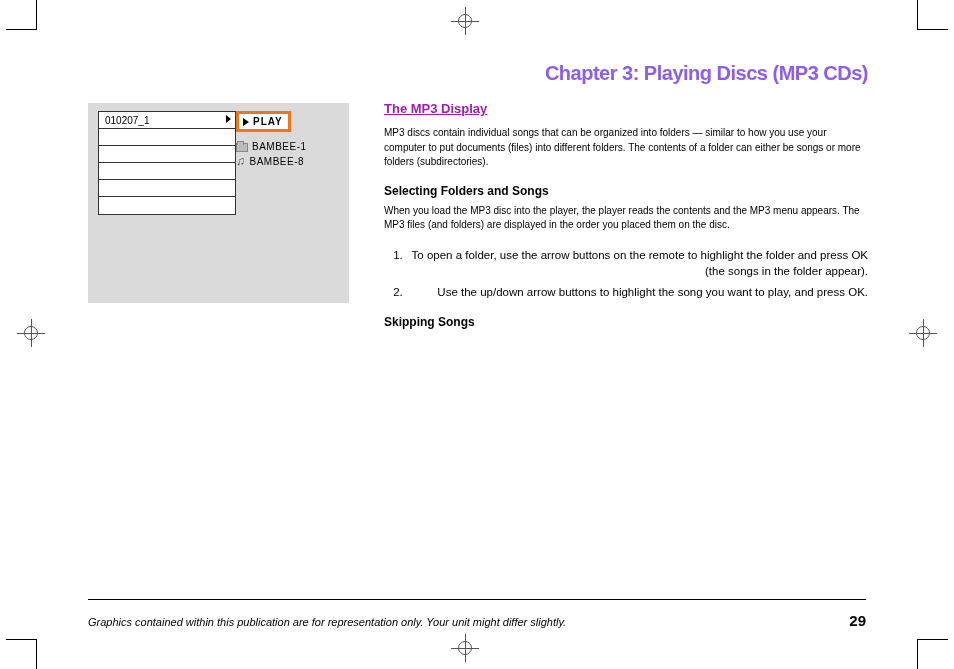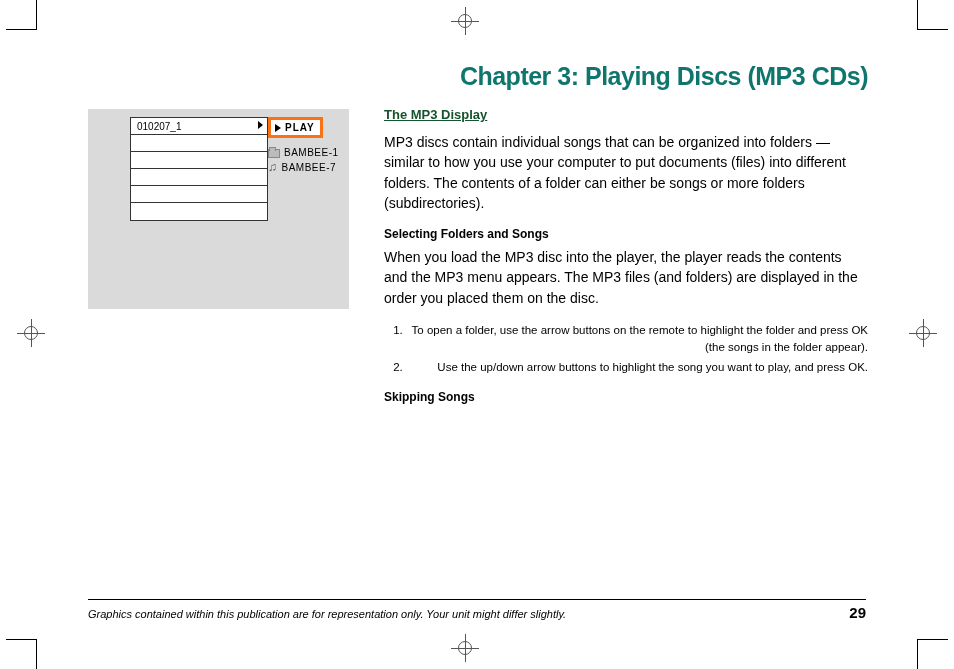--- a/index.html
+++ b/index.html
@@ -28,41 +28,41 @@
   .crop-circle::after  { top: -8px; bottom: -8px; left: 50%; width: 1px; margin-left: -0.5px; }
 
   .page {
     position: absolute;
     left: 88px; top: 0;
     width: 780px;
   }
 
   .chapter-title {
     text-align: right;
-    font-size: 25px;
+    font-size: 20px;
     font-weight: 700;
-    color: #0f766e;
+    color: #8b5cf6;
     font-family: "Trebuchet MS", "Arial Narrow", Arial, sans-serif;
     font-stretch: condensed;
     letter-spacing: -0.5px;
     margin: 62px 0 12px 0;
   }
 
   .columns { display: flex; gap: 32px; }
   .figure-col { width: 264px; flex: 0 0 264px; padding-top: 6px; }
   .text-col { flex: 1; }
 
   .figure {
     width: 261px; height: 200px;
     background: #dadada;
     position: relative;
     padding: 8px 10px;
   }
   .figure-inner {
-    display: flex;  margin-left: 32px;
+    display: flex; 
   }
   .track-list {
     width: 138px;
     border: 1px solid #333;
     background: #fff;
   }
   .track-row {
     height: 17px;
     border-bottom: 1px solid #333;
     display: flex;
@@ -118,25 +118,25 @@
     background: #bbb; border: 1px solid #888; border-bottom: none;
   }
   .note-glyph {
     font-size: 12px; color: #555; line-height: 1;
   }
 
   .section-heading {
     font-size: 13px;
     font-weight: 700;
     text-decoration: underline;
-    color: #14532d;
+    color: #a21caf;
     margin: 4px 0 10px 0;
   }
   .body {
-    font-size: 14px;
+    font-size: 10px;
     line-height: 1.45;
     margin-bottom: 14px;
   }
   .sub-heading {
     font-size: 12px;
     font-weight: 700;
     margin: 0 0 6px 0;
   }
   .steps { padding-left: 22px; margin-bottom: 14px; text-align: right; }
   .steps li {
@@ -144,21 +144,21 @@
     line-height: 1.45;
     margin-bottom: 4px;
     padding-left: 2px;
   }
 
   .footer {
     position: absolute;
     left: 88px; width: 778px;
     top: 599px;
     border-top: 1px solid #000;
-    padding-top: 4px;
+    padding-top: 12px;
     display: flex;
     justify-content: space-between;
     align-items: baseline;
   }
   .footer-text { font-style: italic; font-size: 11px; }
   .footer-page { font-weight: 700; font-size: 15px; font-family: "Trebuchet MS", Arial, sans-serif; text-align: right; }
 </style>
 </head>
 <body>
 
@@ -207,21 +207,21 @@
             <div class="play-box">
               <span class="tri"></span>
               <span>PLAY</span>
             </div>
             <div class="entry">
               <span class="folder-glyph"></span>
               <span>BAMBEE-1</span>
             </div>
             <div class="entry">
               <span class="note-glyph">♫</span>
-              <span>BAMBEE-7</span>
+              <span>BAMBEE-8</span>
             </div>
           </div>
         </div>
       </div>
     </div>
 
     <div class="text-col">
       <div class="section-heading">The MP3 Display</div>
       <p class="body">MP3 discs contain individual songs that can be organized into folders — similar to how you use your computer to put documents (files) into different folders. The contents of a folder can either be songs or more folders (subdirectories).</p>
 

